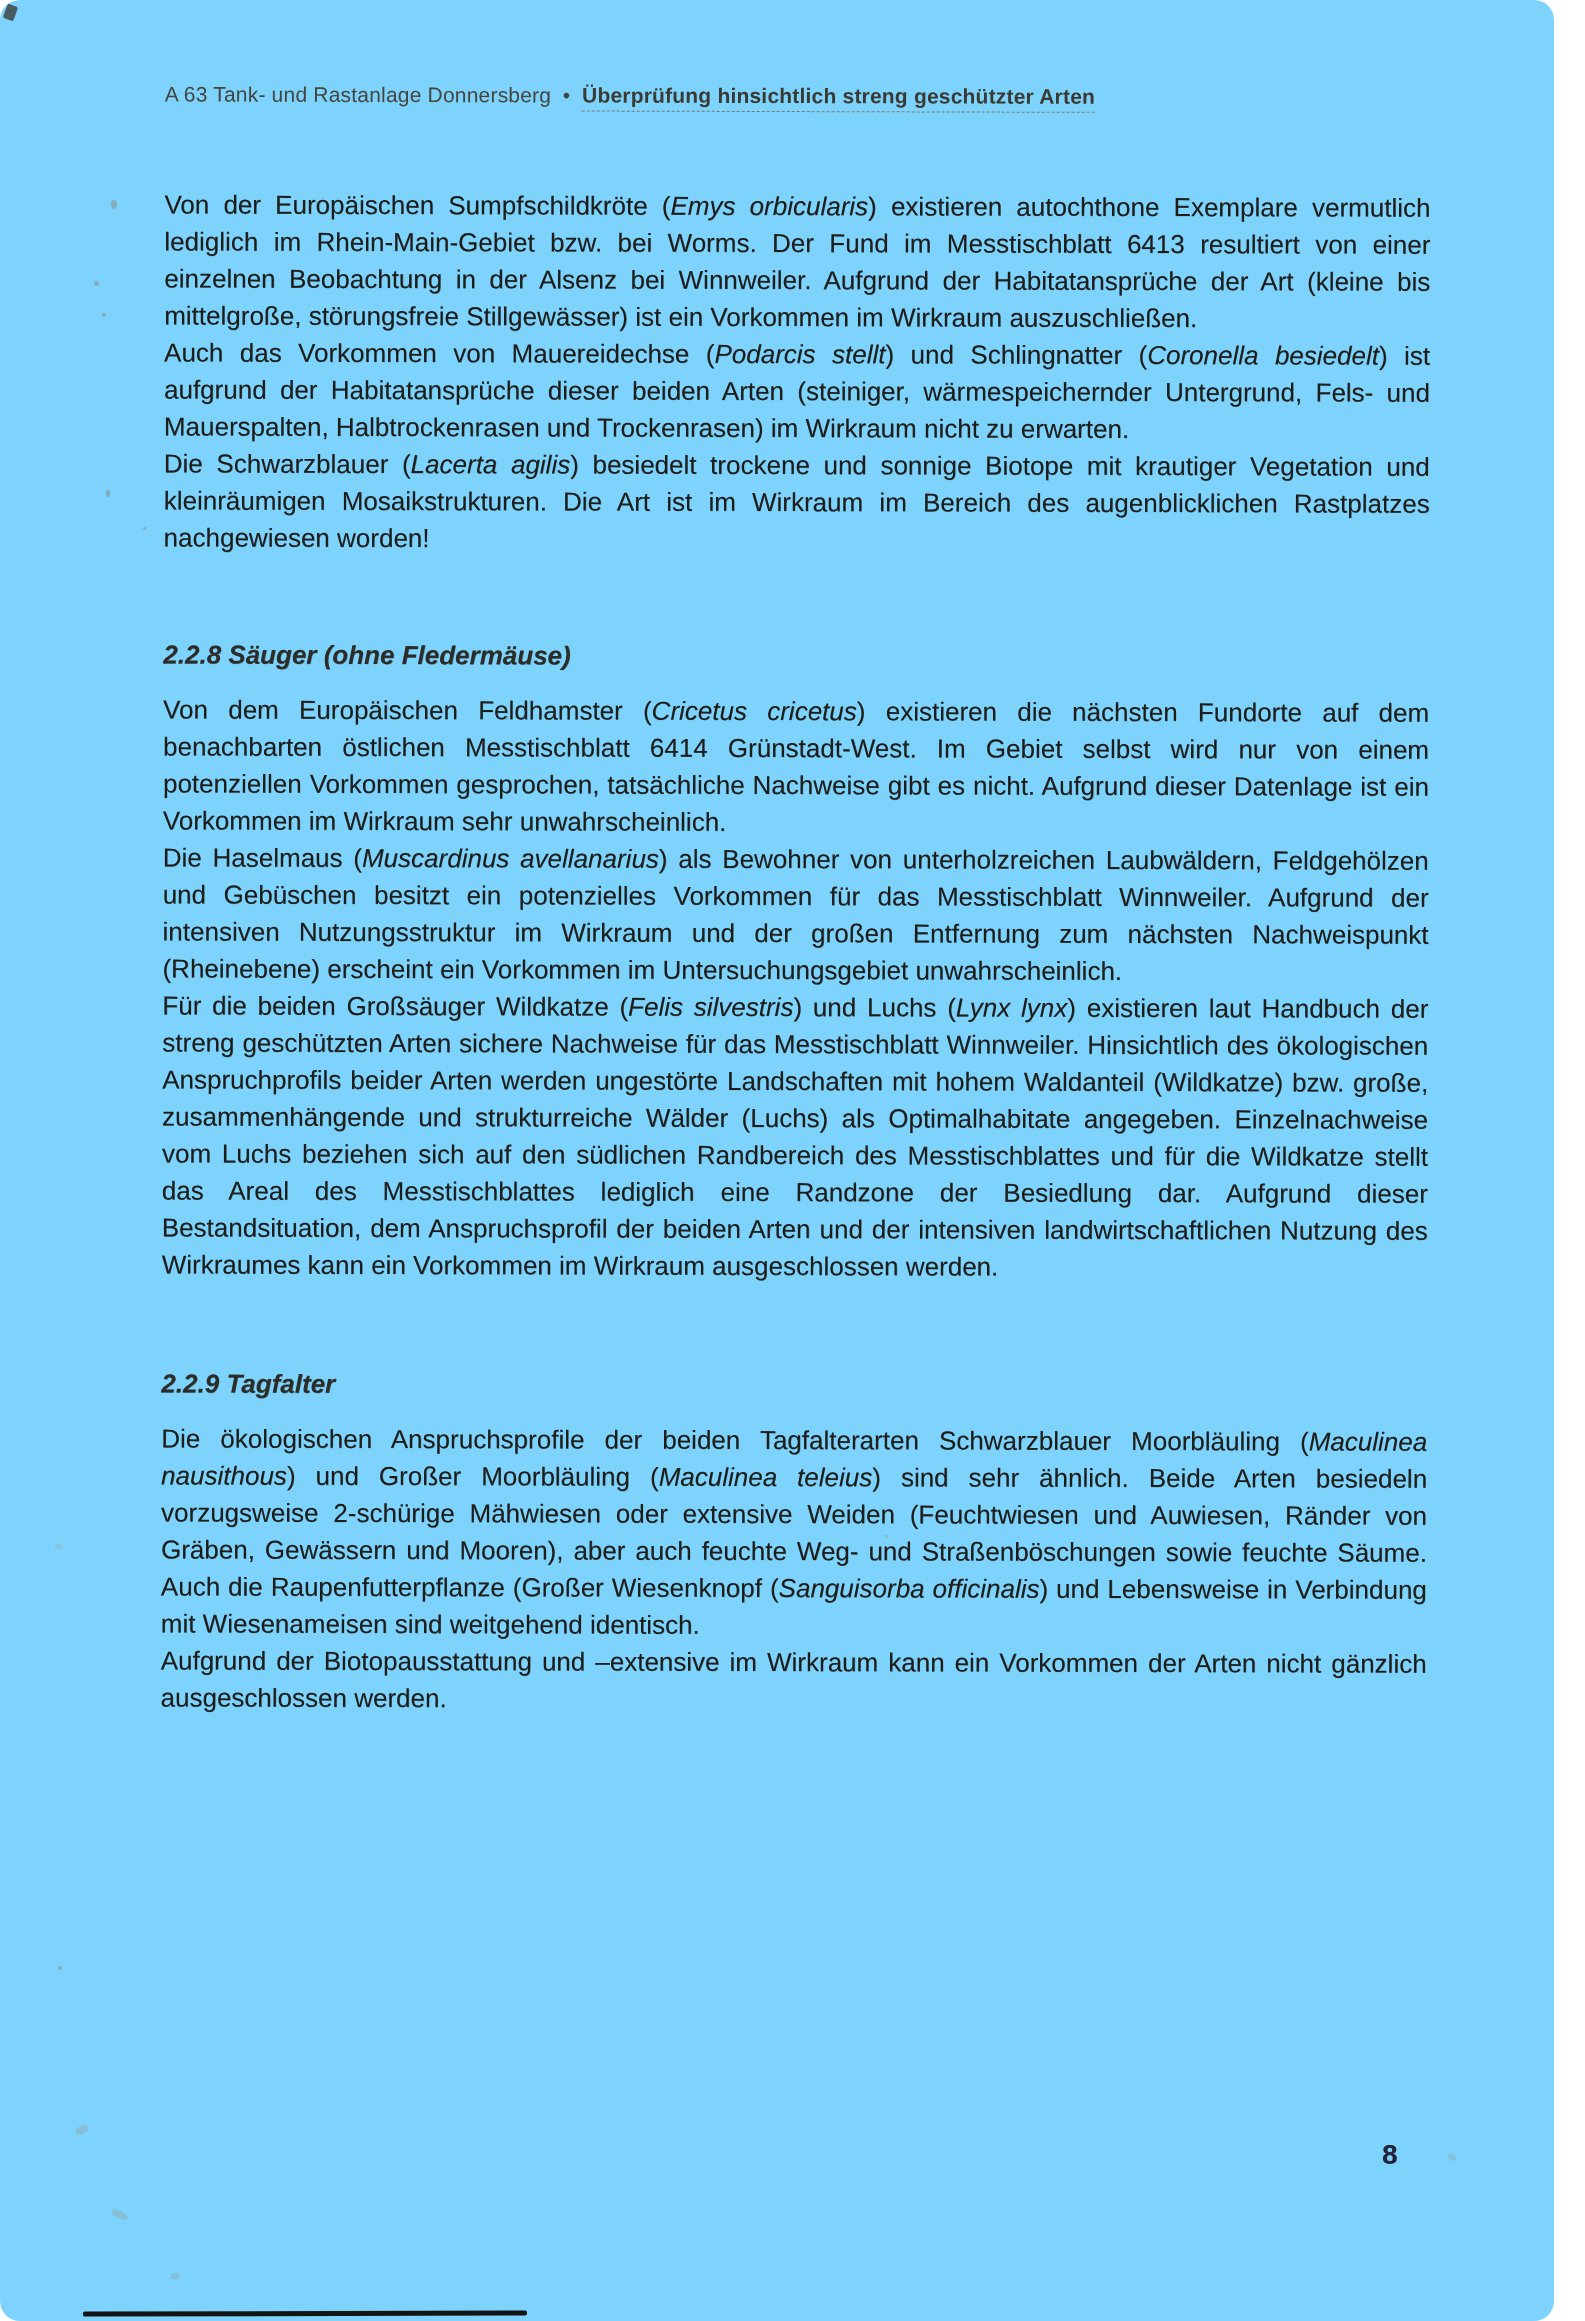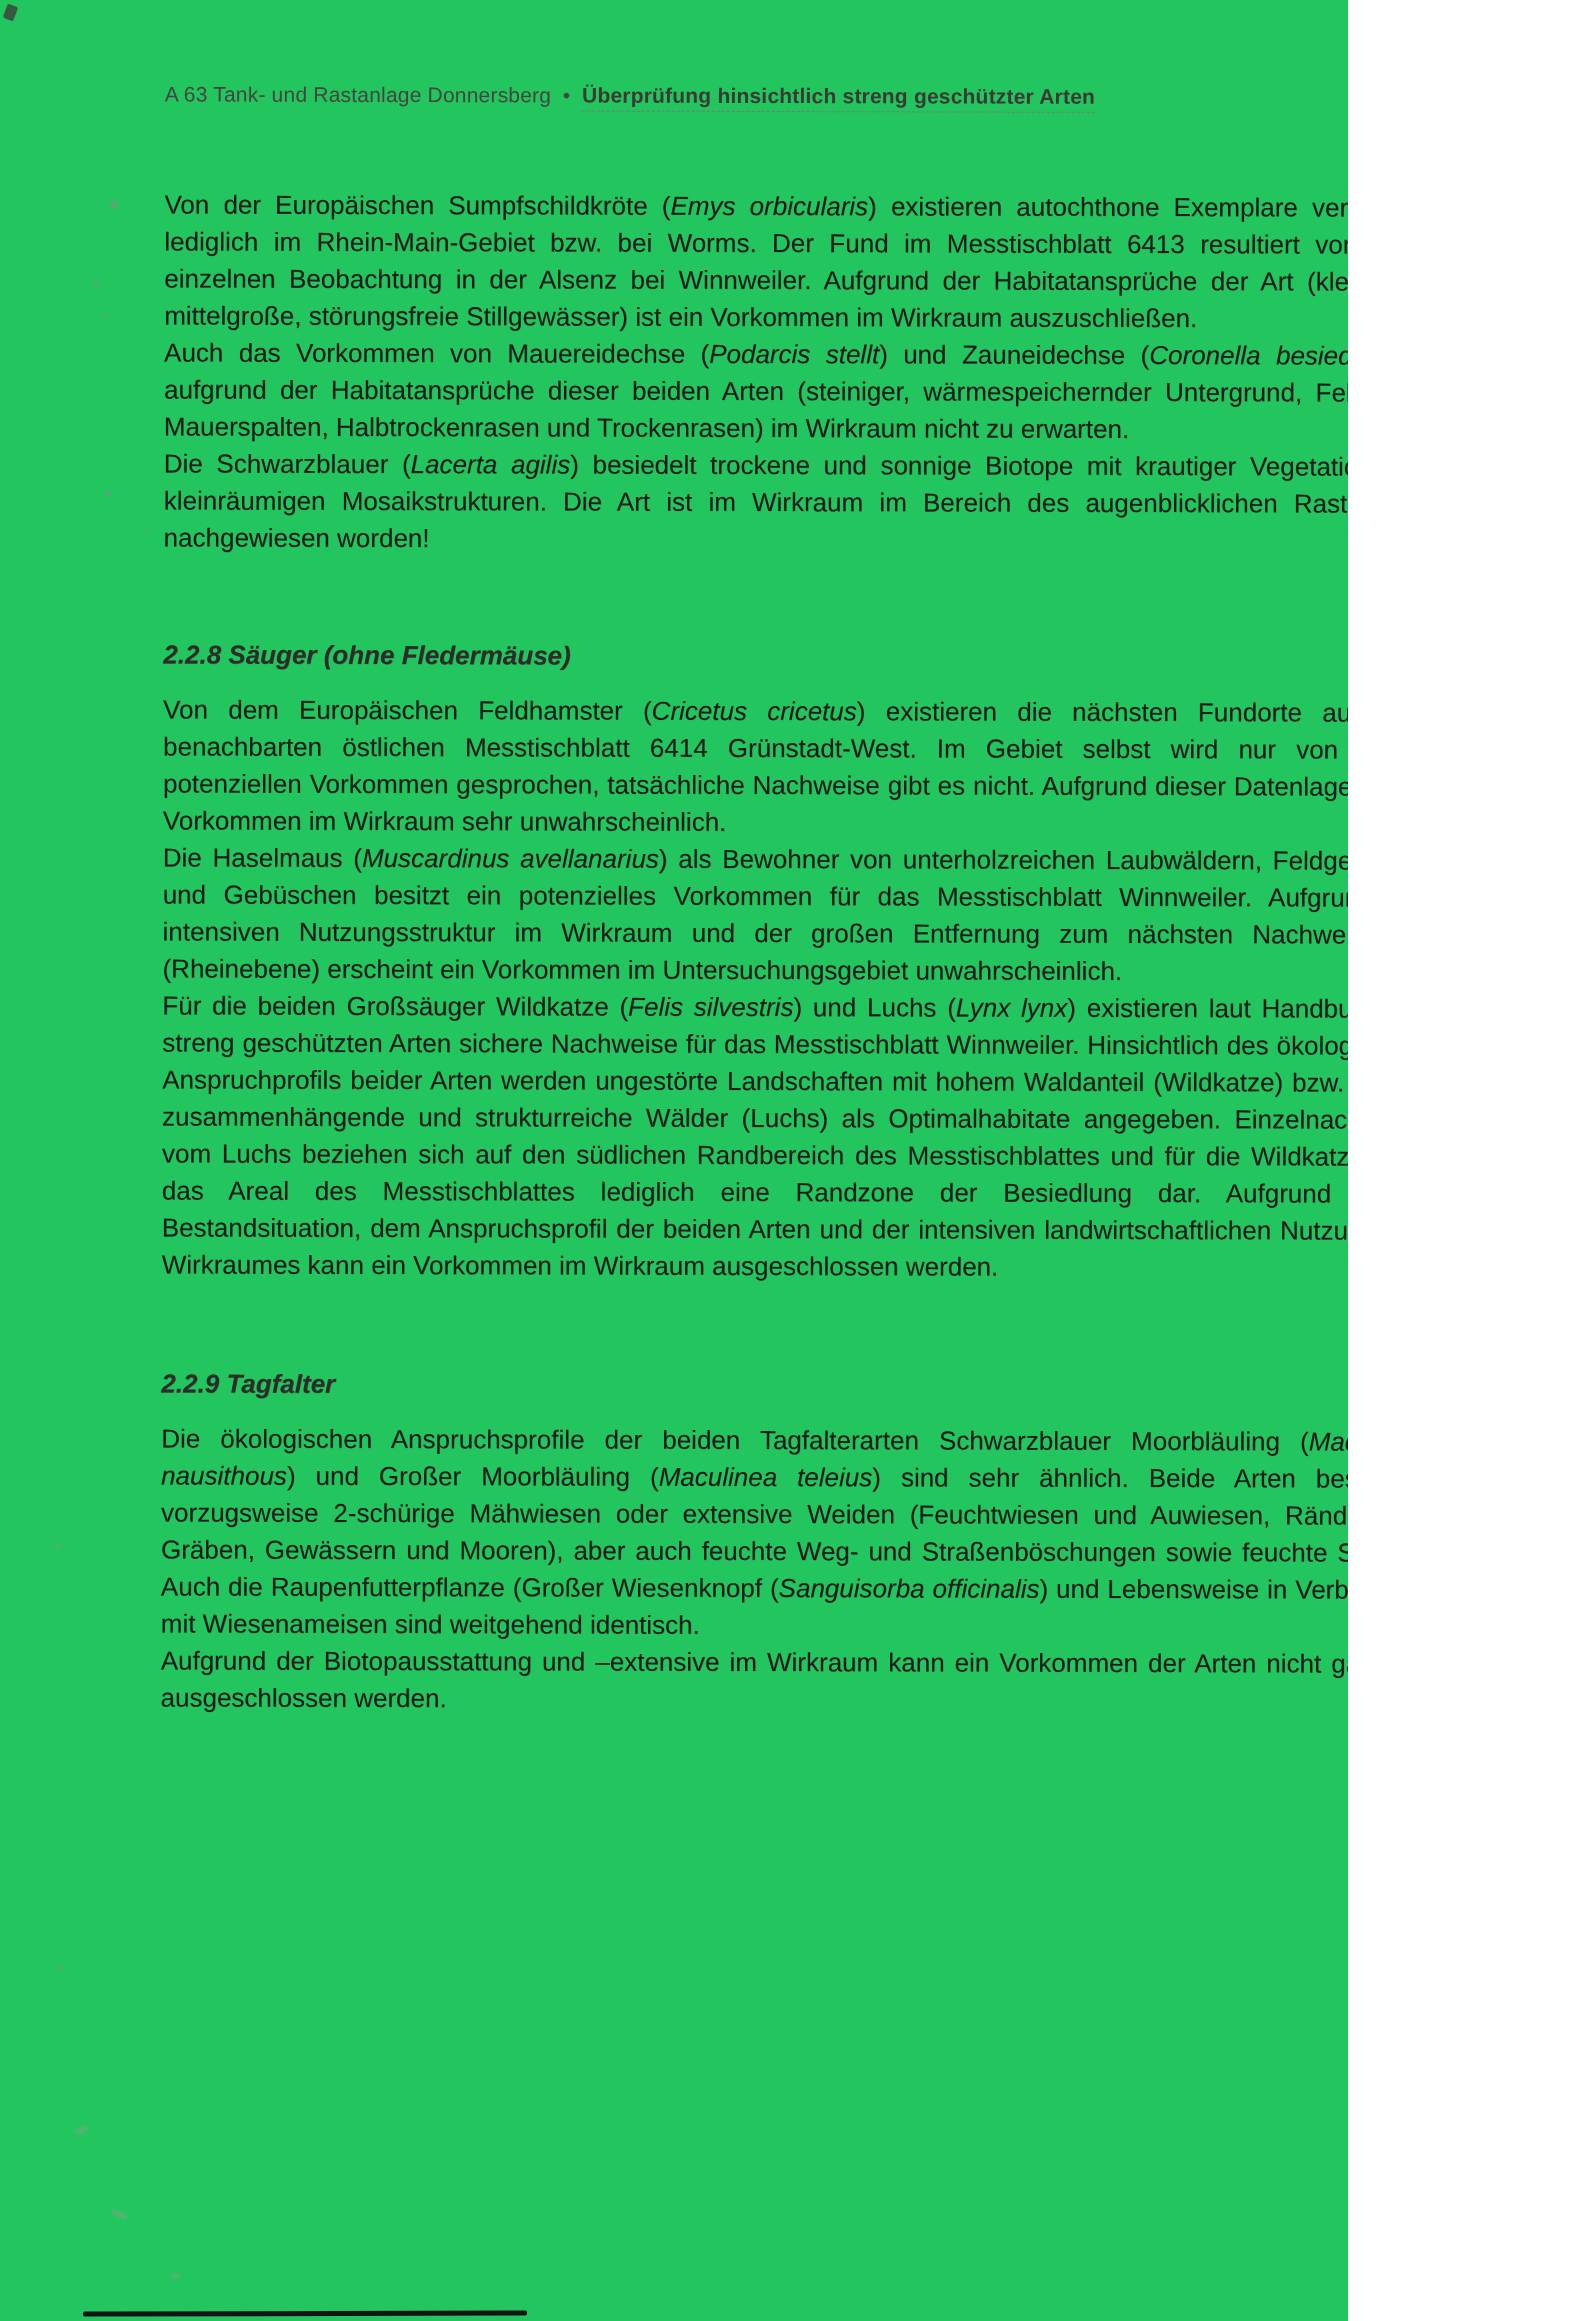--- a/index.html
+++ b/index.html
@@ -3,23 +3,24 @@
 <meta charset="utf-8">
 <style>
   html, body { margin: 0; padding: 0; }
   body {
     width: 1586px; height: 2321px;
     background: #ffffff;
     font-family: "Liberation Sans", sans-serif;
   }
   .page {
     position: relative;
-    width: 1348px; height: 2321px;
-    background: #22c55e;
+    width: 1554px; height: 2321px;
+    background: #7dd3fc;
     overflow: hidden;
+    border-radius: 20px;
   }
   .scan-skew {
     transform: rotate(0.15deg);
     transform-origin: top left;
   }
   .content {
     position: absolute;
     left: 165px; top: 81px;
     width: 1266px;
     color: #1e1e1c;
@@ -109,21 +110,21 @@
     <div class="content">
 
       <div class="doc-header">
         <span class="hdr-prefix">A 63  Tank- und Rastanlage Donnersberg</span>
         <span class="hdr-bullet">•</span>
         <span class="hdr-suffix">Überprüfung hinsichtlich streng geschützter Arten</span>
       </div>
 
       <div class="para-group group-1">
         <p class="para"><span>Von der Europäischen Sumpfschildkröte (</span><em>Emys orbicularis</em><span>) existieren autochthone Exemplare vermutlich lediglich im Rhein-Main-Gebiet bzw. bei Worms. Der Fund im Messtischblatt 6413 resultiert von einer einzelnen Beobachtung in der Alsenz bei Winnweiler. Aufgrund der Habitatansprüche der Art (kleine bis mittelgroße, störungsfreie Stillgewässer) ist ein Vorkommen im Wirkraum auszuschließen.</span></p>
-        <p class="para"><span>Auch das Vorkommen von Mauereidechse (</span><em>Podarcis stellt</em><span>) und Zauneidechse (</span><em>Coronella besiedelt</em><span>) ist aufgrund der Habitatansprüche dieser beiden Arten (steiniger, wärmespeichernder Untergrund, Fels- und Mauerspalten, Halbtrockenrasen und Trockenrasen) im Wirkraum nicht zu erwarten.</span></p>
+        <p class="para"><span>Auch das Vorkommen von Mauereidechse (</span><em>Podarcis stellt</em><span>) und Schlingnatter (</span><em>Coronella besiedelt</em><span>) ist aufgrund der Habitatansprüche dieser beiden Arten (steiniger, wärmespeichernder Untergrund, Fels- und Mauerspalten, Halbtrockenrasen und Trockenrasen) im Wirkraum nicht zu erwarten.</span></p>
         <p class="para"><span>Die Schwarzblauer (</span><em>Lacerta agilis</em><span>) besiedelt trockene und sonnige Biotope mit krautiger Vegetation und kleinräumigen Mosaikstrukturen. Die Art ist im Wirkraum im Bereich des augenblicklichen Rastplatzes nachgewiesen worden!</span></p>
       </div>
 
       <h2 class="section-heading heading-228">2.2.8 Säuger (ohne Fledermäuse)</h2>
 
       <div class="para-group group-2">
         <p class="para"><span>Von dem Europäischen Feldhamster (</span><em>Cricetus cricetus</em><span>) existieren die nächsten Fundorte auf dem benachbarten östlichen Messtischblatt 6414 Grünstadt-West. Im Gebiet selbst wird nur von einem potenziellen Vorkommen gesprochen, tatsächliche Nachweise gibt es nicht. Aufgrund dieser Datenlage ist ein Vorkommen im Wirkraum sehr unwahrscheinlich.</span></p>
         <p class="para"><span>Die Haselmaus (</span><em>Muscardinus avellanarius</em><span>) als Bewohner von unterholzreichen Laubwäldern, Feldgehölzen und Gebüschen besitzt ein potenzielles Vorkommen für das Messtischblatt Winnweiler. Aufgrund der intensiven Nutzungsstruktur im Wirkraum und der großen Entfernung zum nächsten Nachweispunkt (Rheinebene) erscheint ein Vorkommen im Untersuchungsgebiet unwahrscheinlich.</span></p>
         <p class="para"><span>Für die beiden Großsäuger Wildkatze (</span><em>Felis silvestris</em><span>) und Luchs (</span><em>Lynx lynx</em><span>) existieren laut Handbuch der streng geschützten Arten sichere Nachweise für das Messtischblatt Winnweiler. Hinsichtlich des ökologischen Anspruchprofils beider Arten werden ungestörte Landschaften mit hohem Waldanteil (Wildkatze) bzw. große, zusammenhängende und strukturreiche Wälder (Luchs) als Optimalhabitate angegeben. Einzelnachweise vom Luchs beziehen sich auf den südlichen Randbereich des Messtischblattes und für die Wildkatze stellt das Areal des Messtischblattes lediglich eine Randzone der Besiedlung dar. Aufgrund dieser Bestandsituation, dem Anspruchsprofil der beiden Arten und der intensiven landwirtschaftlichen Nutzung des Wirkraumes kann ein Vorkommen im Wirkraum ausgeschlossen werden.</span></p>
       </div>

